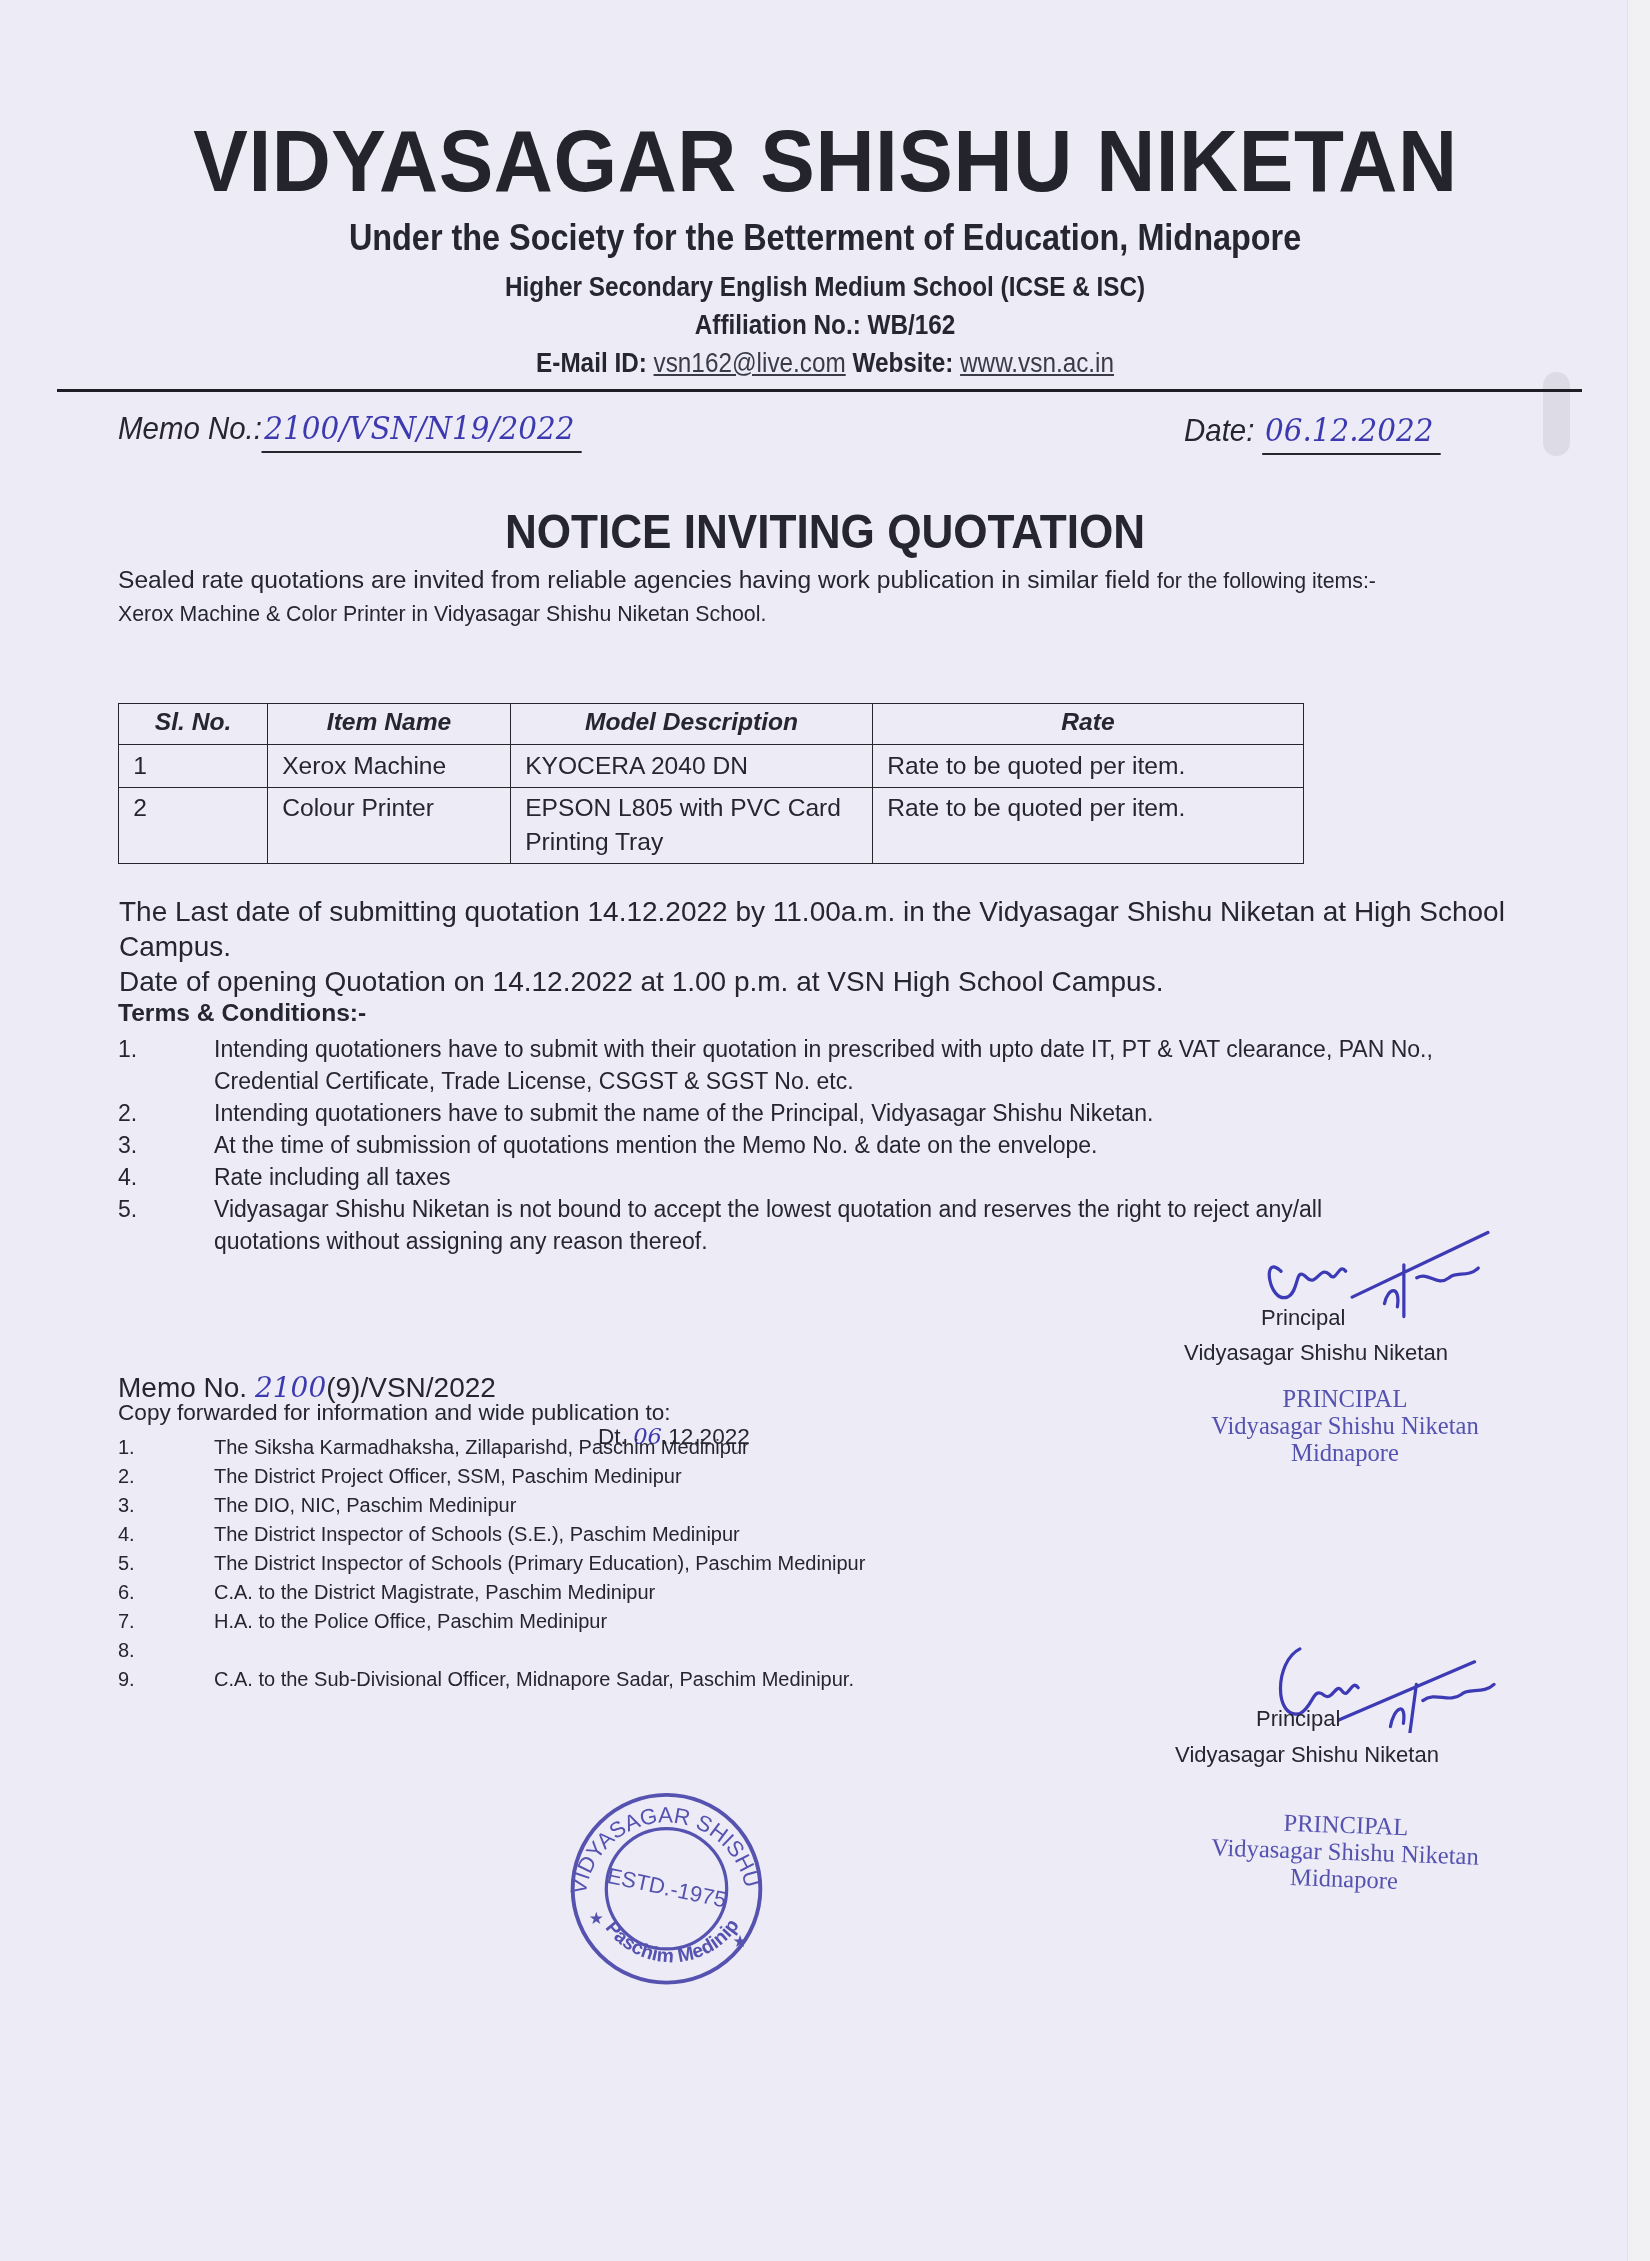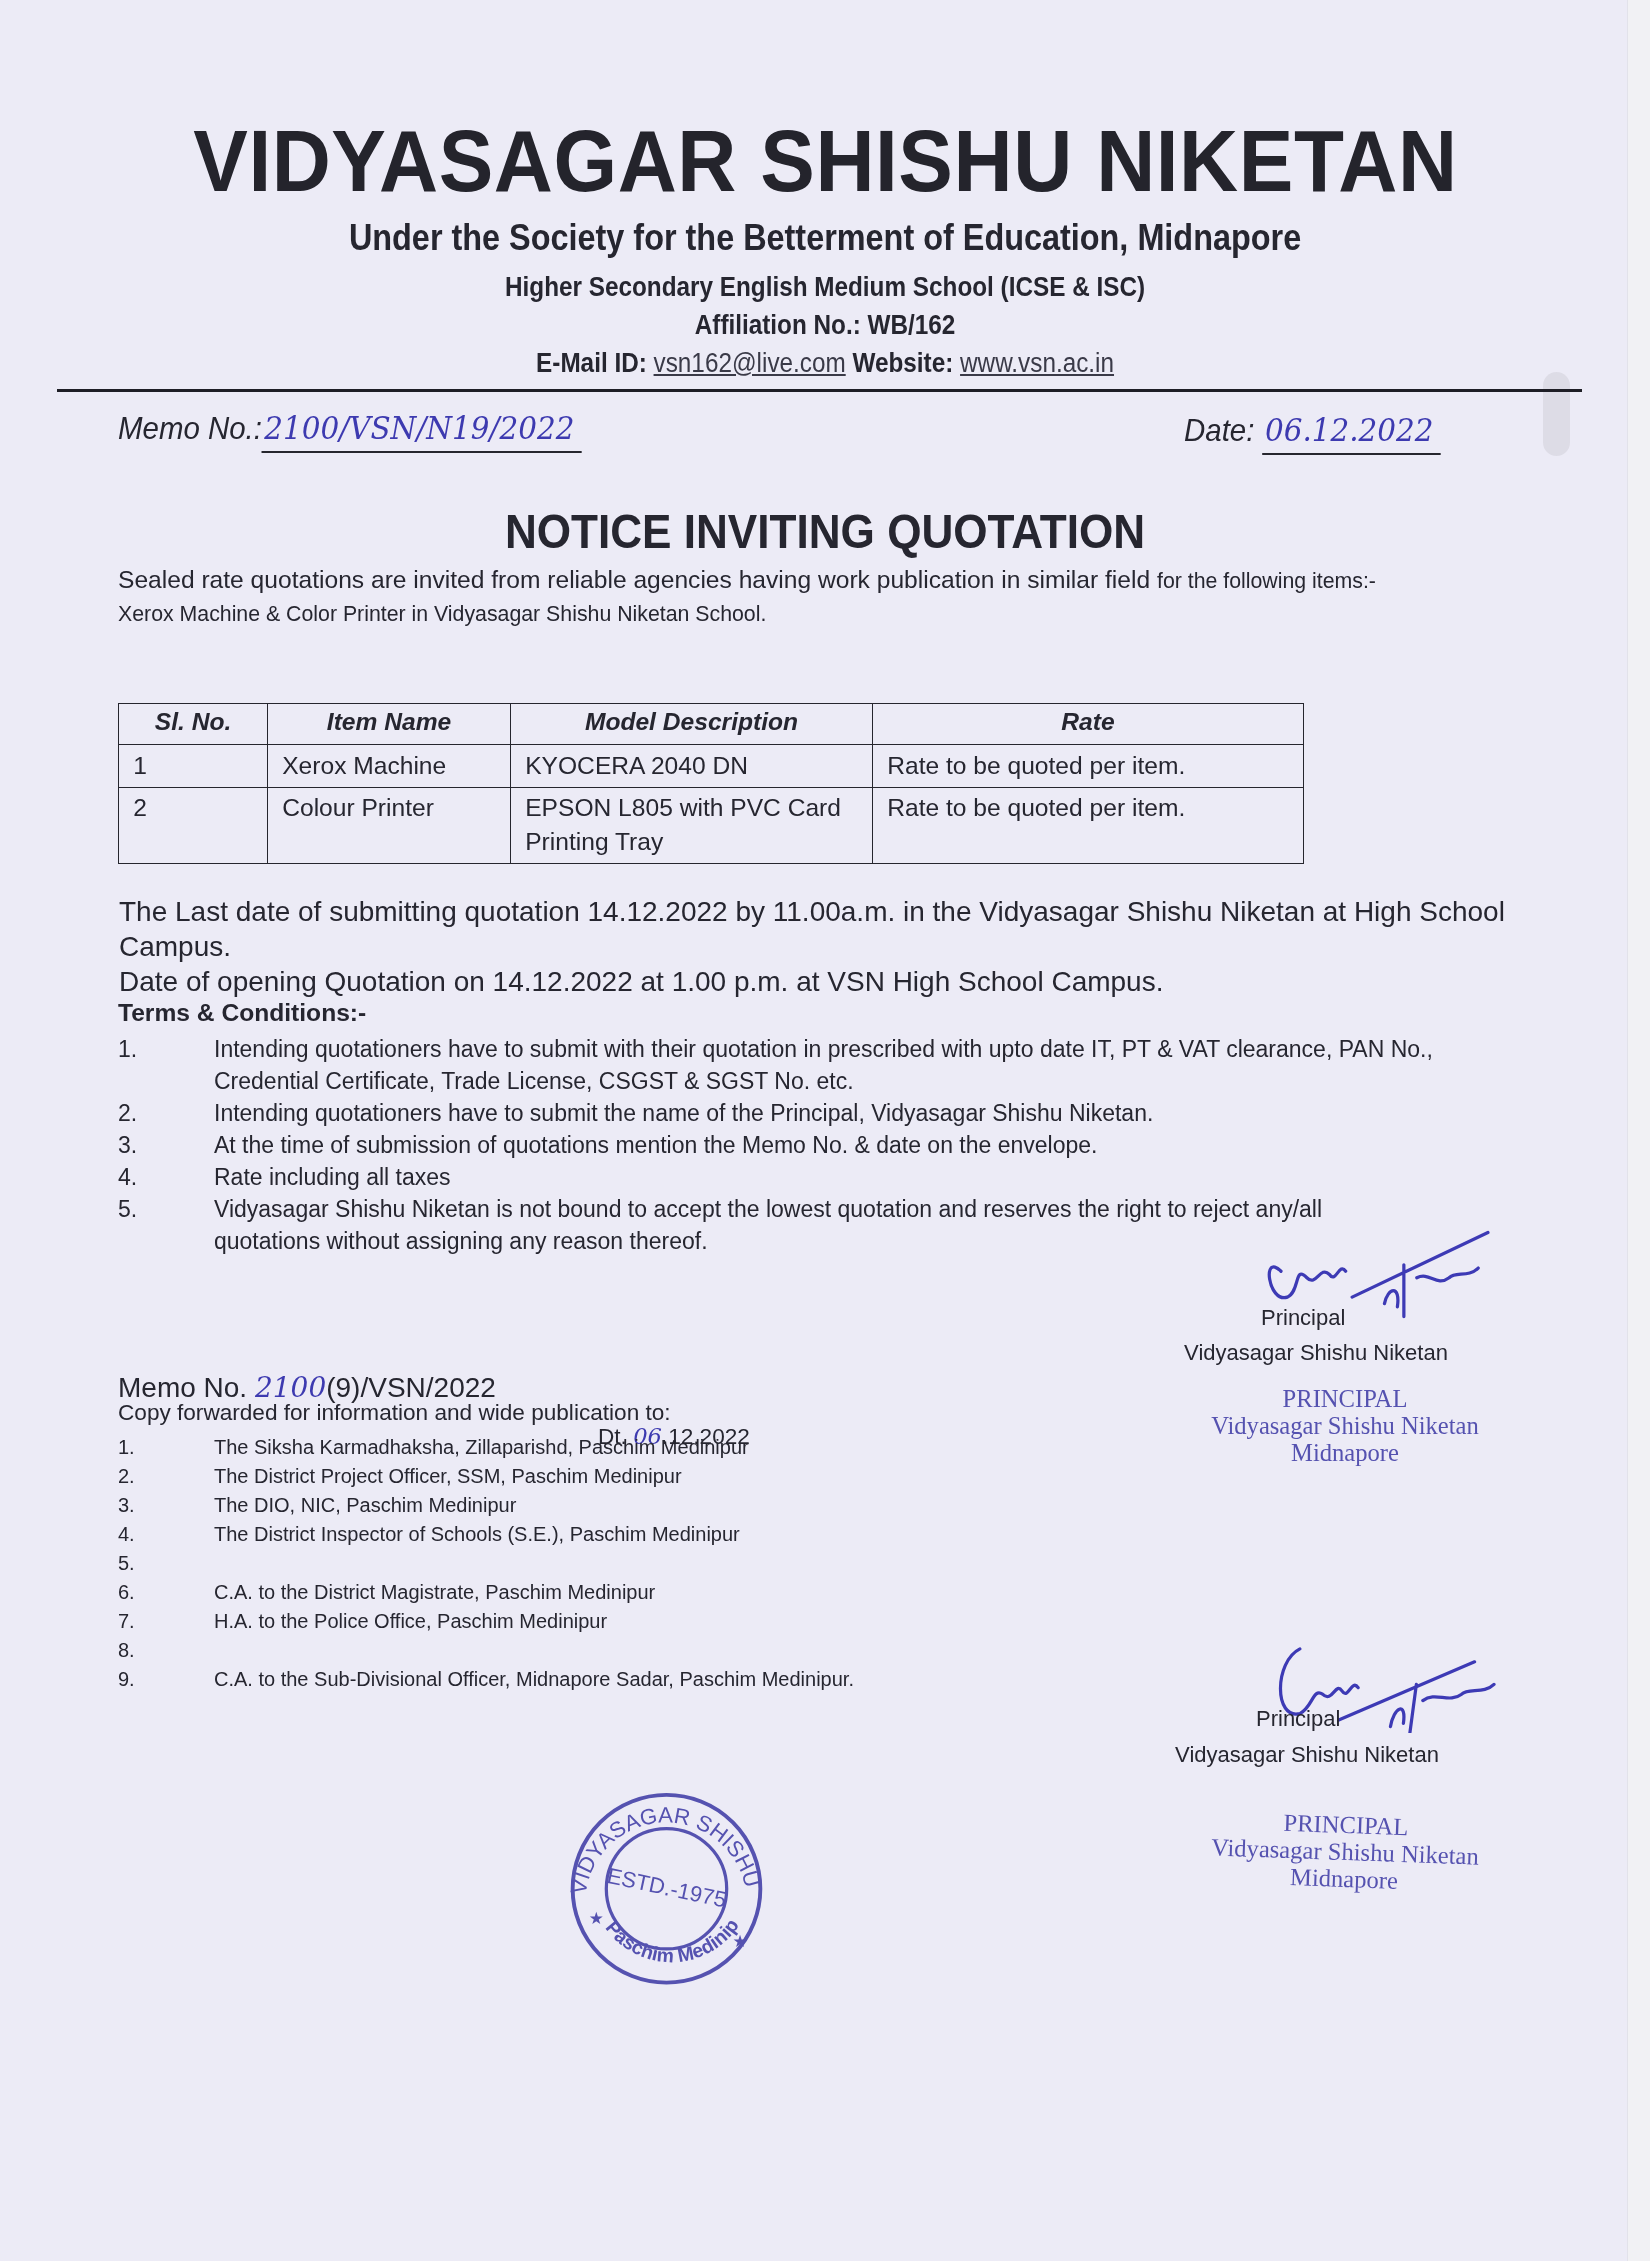--- a/index.html
+++ b/index.html
@@ -233,20 +233,21 @@
     <li>
         <span class="num">3.</span>
         <span>The DIO, NIC, Paschim Medinipur</span>
       </li>
     <li>
         <span class="num">4.</span>
         <span>The District Inspector of Schools (S.E.), Paschim Medinipur</span>
       </li>
     <li>
         <span class="num">5.</span>
+        <span>The District Inspector of Schools (Primary Education), Paschim Medinipur</span>
       </li>
     <li>
         <span class="num">6.</span>
         <span>C.A. to the District Magistrate, Paschim Medinipur</span>
       </li>
     <li>
         <span class="num">7.</span>
         <span>H.A. to the Police Office, Paschim Medinipur</span>
       </li>
     <li>

